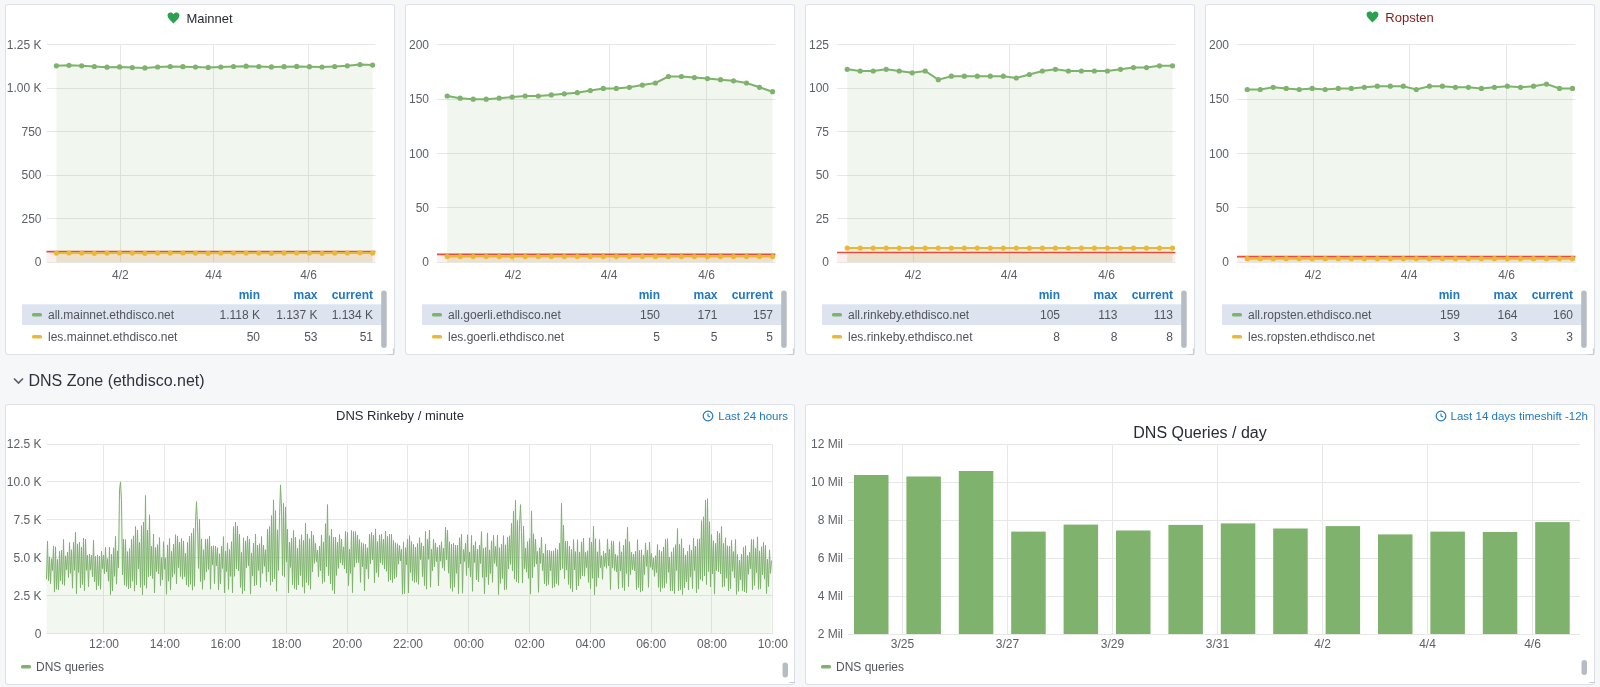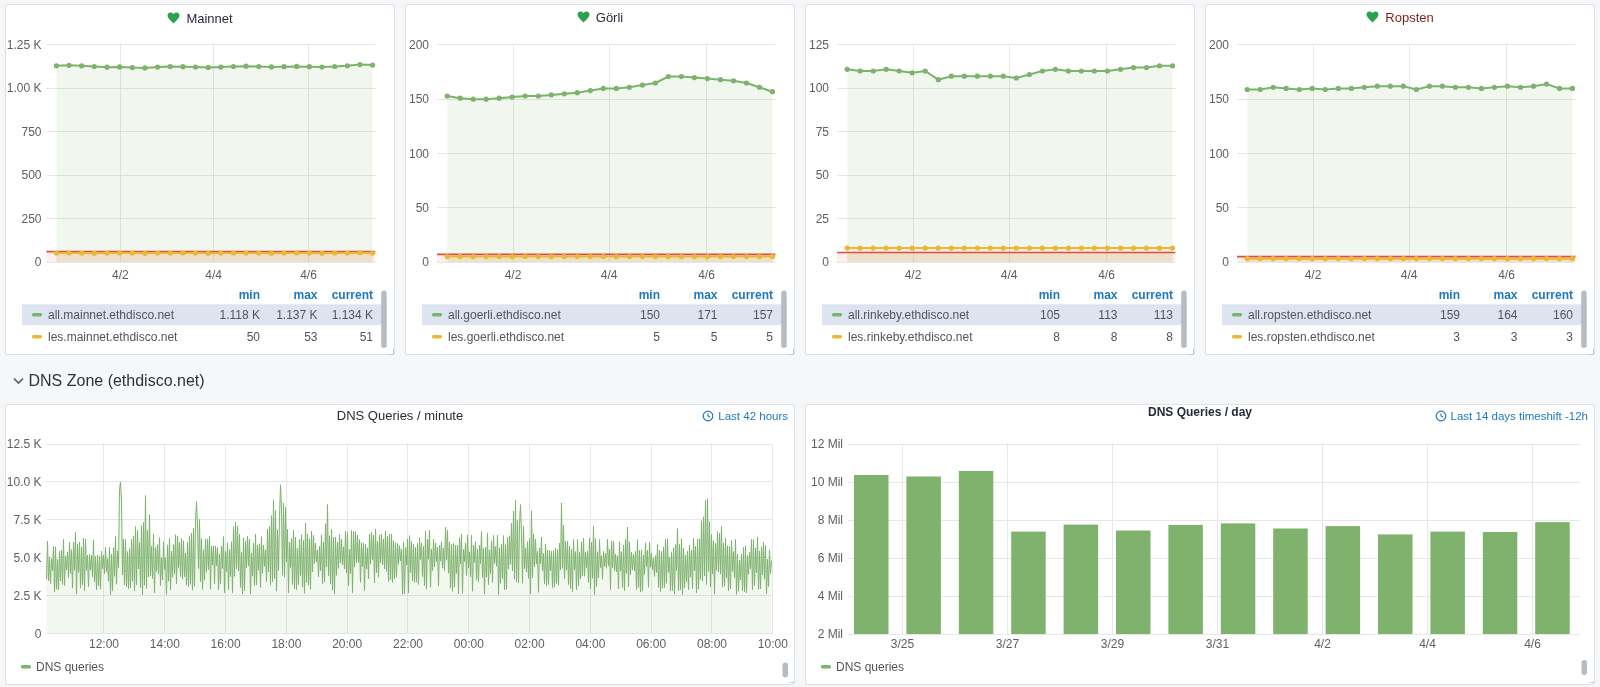--- a/index.html
+++ b/index.html
@@ -190,23 +190,20 @@
       <text x="312.5" y="315" text-anchor="end" font-size="12" fill="#52545c">171</text>
       <text x="368" y="315" text-anchor="end" font-size="12" fill="#52545c">157</text>
       <rect x="27" y="331" width="10" height="3.5" rx="1.5" fill="#eab839"></rect>
       <text x="43" y="337" font-size="12" fill="#52545c">les.goerli.ethdisco.net</text>
       <text x="255" y="337" text-anchor="end" font-size="12" fill="#52545c">5</text>
       <text x="312.5" y="337" text-anchor="end" font-size="12" fill="#52545c">5</text>
       <text x="368" y="337" text-anchor="end" font-size="12" fill="#52545c">5</text>
       <rect x="376.2" y="286.5" width="5.5" height="57.5" rx="2.75" fill="#b6bcc4"></rect>
       <path d="M382.5 350.5 L388.5 350.5 L388.5 344.5" stroke="#c9ccd1" stroke-width="1.2" fill="none"></path>
     </svg>
-    <div style="position:absolute;top:5.5px;left:0;right:0;display:flex;justify-content:center;align-items:center;font-size:13px;font-weight:500;color:#262b36"><svg width="13" height="13" viewBox="0 0 24 24" style="display:block;margin-right:6px">
-        <path d="M12 21 C5 15 1 11 1 6.5 C1 3.4 3.4 1 6.4 1 C8.6 1 10.8 2.2 12 4.2 C13.2 2.2 15.4 1 17.6 1 C20.6 1 23 3.4 23 6.5 C23 11 19 15 12 21 Z" fill="#2aa14d"></path>
-      </svg>Görli</div>
   </div>
 <div class="panel" style="left:805px;top:4px;width:390px;height:351px">
     <svg width="390" height="351" style="position:absolute;left:0;top:0">
       <line x1="32.0" y1="40.5" x2="370.4" y2="40.5" stroke="#e7e7e7" stroke-width="1"></line>
       <text x="24.0" y="45.0" text-anchor="end" font-size="12" fill="#5c6066">125</text>
       <line x1="32.0" y1="84.5" x2="370.4" y2="84.5" stroke="#e7e7e7" stroke-width="1"></line>
       <text x="24.0" y="88.4" text-anchor="end" font-size="12" fill="#5c6066">100</text>
       <line x1="32.0" y1="127.5" x2="370.4" y2="127.5" stroke="#e7e7e7" stroke-width="1"></line>
       <text x="24.0" y="131.8" text-anchor="end" font-size="12" fill="#5c6066">75</text>
       <line x1="32.0" y1="171.5" x2="370.4" y2="171.5" stroke="#e7e7e7" stroke-width="1"></line>
@@ -441,23 +438,23 @@
       <rect x="16" y="261" width="10" height="3.5" rx="1.5" fill="#7eb26d"></rect>
       <text x="31" y="267" font-size="12" fill="#52545c">DNS queries</text>
       <rect x="777.5" y="258.5" width="5.5" height="15" rx="2.75" fill="#b6bcc4"></rect>
       <path d="M784.5 278.5 L790.5 278.5 L790.5 272.5" stroke="#c9ccd1" stroke-width="1.2" fill="none"></path>
     </svg>
     <div style="position:absolute;top:5.5px;right:7px;display:flex;align-items:center;color:#1f78c1;font-size:11.5px;font-weight:500;line-height:13px">
       <svg width="12" height="12" viewBox="0 0 13 13" style="display:block">
         <circle cx="6.5" cy="6.5" r="5.2" fill="none" stroke="#1f78c1" stroke-width="1.3"></circle>
         <path d="M6.5 3.8 L6.5 6.5 L8.7 7.7" fill="none" stroke="#1f78c1" stroke-width="1.2"></path>
       </svg>
-      <span style="margin-left:4px">Last 42 hours</span>
+      <span style="margin-left:4px">Last 24 hours</span>
     </div>
-    <div style="position:absolute;top:4px;left:0;right:0;text-align:center;font-size:13px;font-weight:500;color:#262b36">DNS Queries / minute</div>
+    <div style="position:absolute;top:4px;left:0;right:0;text-align:center;font-size:13px;font-weight:500;color:#262b36">DNS Rinkeby / minute</div>
   </div>
 <div class="panel" style="left:805px;top:404px;width:790px;height:281px">
     <svg width="790" height="281" style="position:absolute;left:0;top:0">
       <line x1="43.0" y1="40.5" x2="775.0" y2="40.5" stroke="#e7e7e7" stroke-width="1"></line>
       <text x="38" y="44.0" text-anchor="end" font-size="12" fill="#5c6066">12 Mil</text>
       <line x1="43.0" y1="78.5" x2="775.0" y2="78.5" stroke="#e7e7e7" stroke-width="1"></line>
       <text x="38" y="82.0" text-anchor="end" font-size="12" fill="#5c6066">10 Mil</text>
       <line x1="43.0" y1="116.5" x2="775.0" y2="116.5" stroke="#e7e7e7" stroke-width="1"></line>
       <text x="38" y="120.0" text-anchor="end" font-size="12" fill="#5c6066">8 Mil</text>
       <line x1="43.0" y1="154.5" x2="775.0" y2="154.5" stroke="#e7e7e7" stroke-width="1"></line>
@@ -499,13 +496,13 @@
       <rect x="776.5" y="256" width="5.5" height="15" rx="2.75" fill="#b6bcc4"></rect>
       <path d="M784.5 278.5 L790.5 278.5 L790.5 272.5" stroke="#c9ccd1" stroke-width="1.2" fill="none"></path>
     </svg>
     <div style="position:absolute;top:5.5px;right:7px;display:flex;align-items:center;color:#1f78c1;font-size:11.5px;font-weight:500;line-height:13px">
       <svg width="12" height="12" viewBox="0 0 13 13" style="display:block">
         <circle cx="6.5" cy="6.5" r="5.2" fill="none" stroke="#1f78c1" stroke-width="1.3"></circle>
         <path d="M6.5 3.8 L6.5 6.5 L8.7 7.7" fill="none" stroke="#1f78c1" stroke-width="1.2"></path>
       </svg>
       <span style="margin-left:4px">Last 14 days timeshift -12h</span>
     </div>
-    <div style="position:absolute;top:1px;left:0;right:0;text-align:center;font-size:12px;font-weight:700;color:#262b36">DNS Queries / day</div>
+    <div style="position:absolute;top:20px;left:0;right:0;text-align:center;font-size:16px;font-weight:400;color:#262b36">DNS Queries / day</div>
   </div>
 </body></html>

